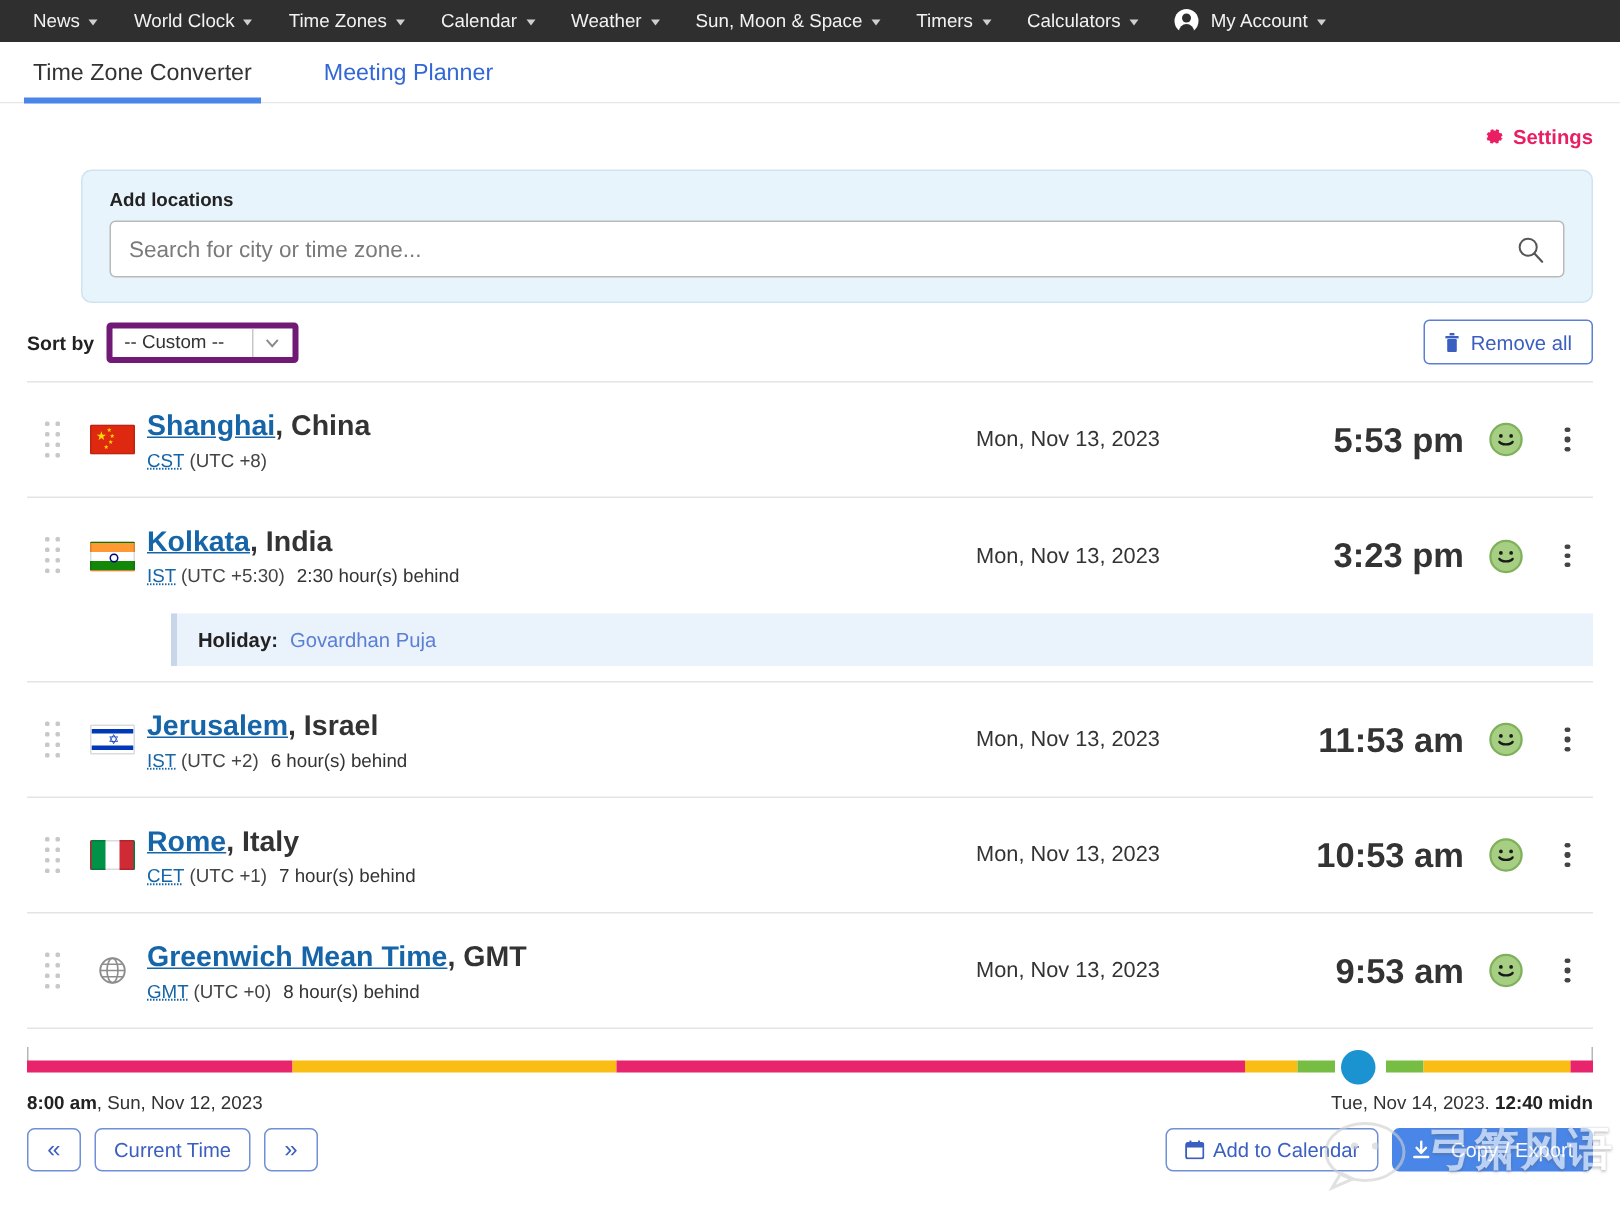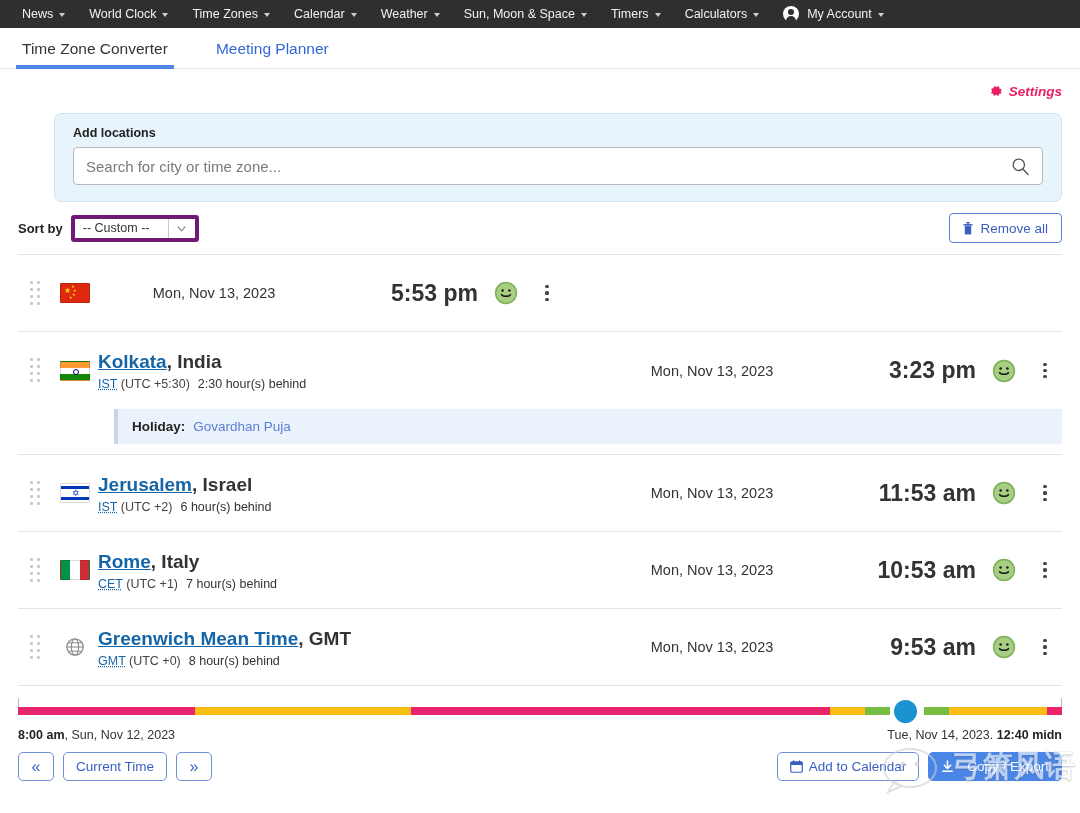--- a/index.html
+++ b/index.html
@@ -104,21 +104,20 @@
     justify-content: flex-end;
   }
   .settings-link {
     display: flex;
     align-items: center;
     gap: 6px;
     color: #e91e63;
     font-size: 13.5px;
     font-weight: bold;
     cursor: pointer;
-    font-style: italic;
   }
   .gear {
     width: 13px; height: 13px;
     position: relative;
     flex: 0 0 auto;
   }
   .gear svg { display: block; }
 
   
   .search-panel {
@@ -561,20 +560,25 @@
           </div>
       </div>
       <div class="flag-cell">
         <div class="flag flag-cn">
           <span class="bigstar">★</span>
           <span class="smstar" style="left:10px;top:1px;">★</span>
           <span class="smstar" style="left:12px;top:5px;">★</span>
           <span class="smstar" style="left:11px;top:9px;">★</span>
           <span class="smstar" style="left:8px;top:12px;">★</span>
         </div>
+      </div>
+      <div class="loc-main">
+        <div class="loc-title"><span class="loc-city">Shanghai</span><span>, </span><span>China</span></div>
+        <div class="loc-sub"><span class="tz-abbr">CST</span>
+          <span>(UTC +8)</span><span class="offset-txt"></span></div>
       </div>
       <div class="loc-date">Mon, Nov 13, 2023</div>
       <div class="loc-time">5:53 pm</div>
       <div class="smiley-cell">
         <svg class="smiley" viewBox="0 0 24 24">
           <circle cx="12" cy="12" r="10.4" fill="#a7cf84" stroke="#7fb05a" stroke-width="1.5"></circle>
           <circle cx="8.6" cy="9.6" r="1.25" fill="#1a1a1a"></circle>
           <circle cx="15.4" cy="9.6" r="1.25" fill="#1a1a1a"></circle>
           <path d="M7.6 13.6c1.1 2.2 7.7 2.2 8.8 0" fill="none" stroke="#1a1a1a" stroke-width="1.6" stroke-linecap="round"></path>
         </svg>

